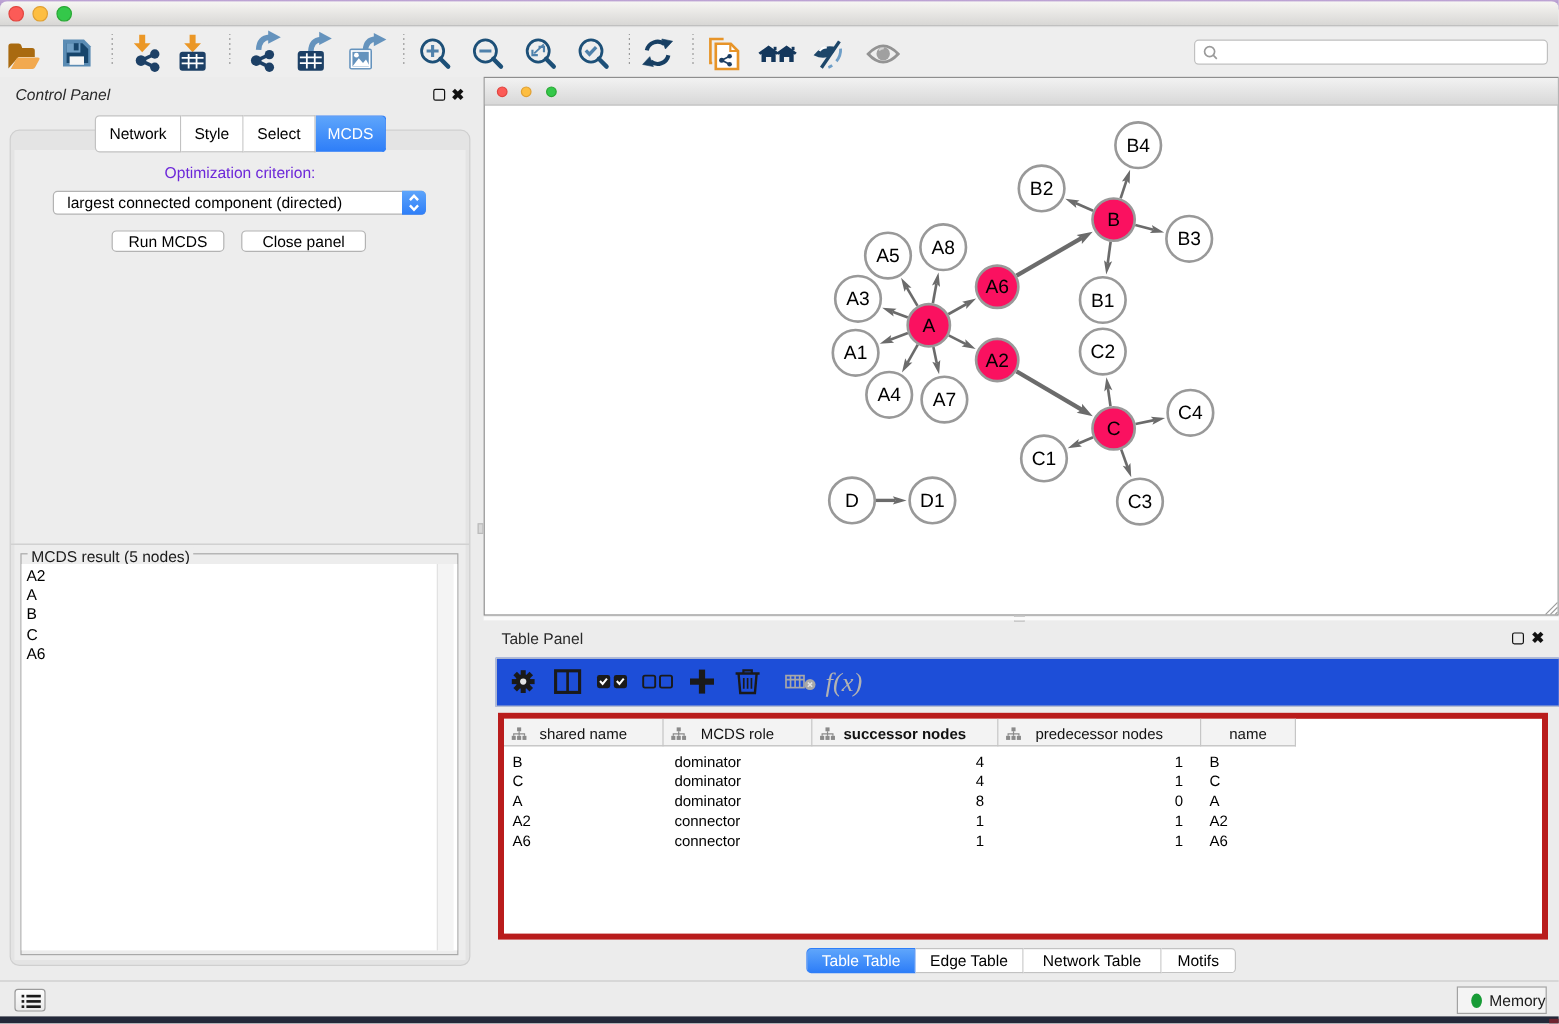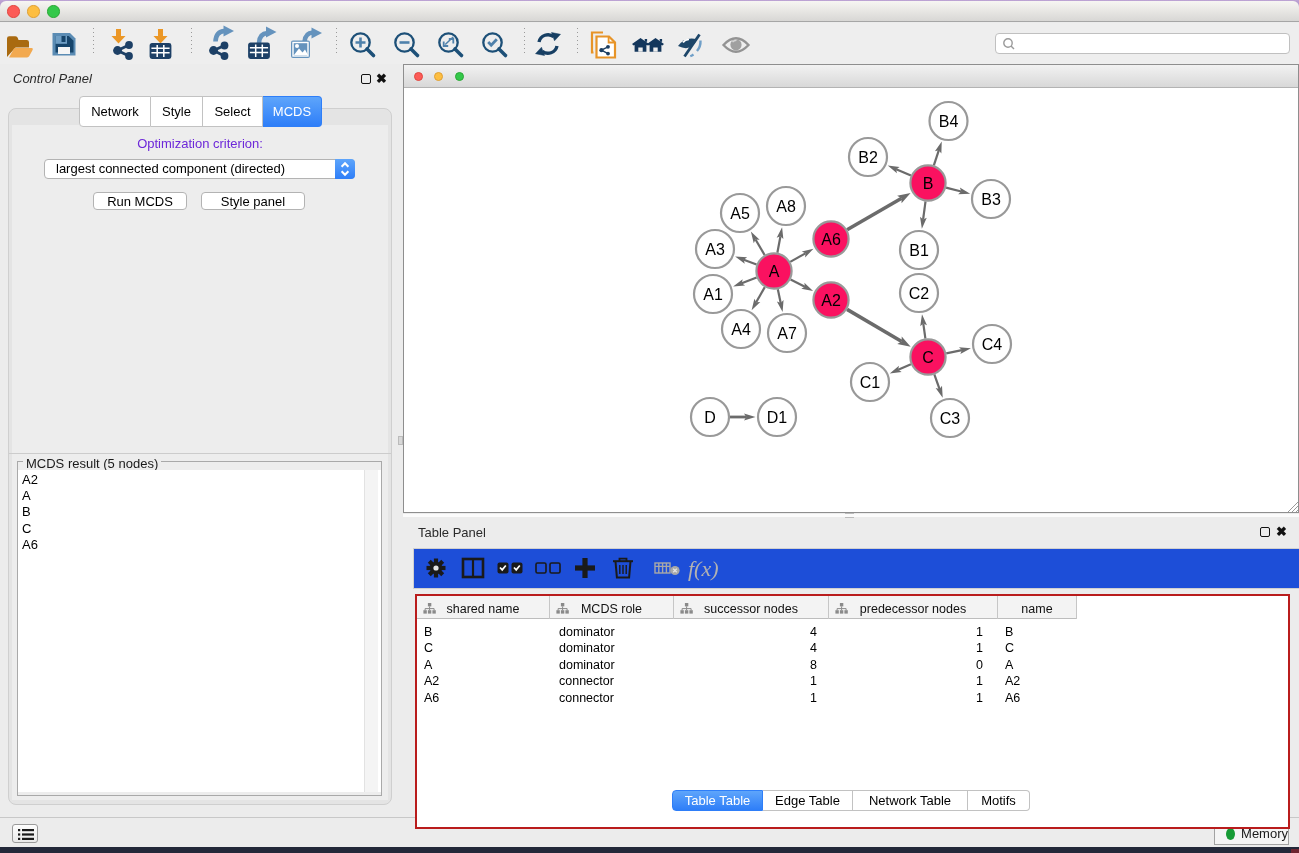--- a/index.html
+++ b/index.html
@@ -63,21 +63,21 @@
   #netwin { left:403px; top:64px; width:896px; height:449px; background:#fff;
     border:1px solid #8e8e8e; }
   #net-titlebar { left:0; top:0; width:100%; height:23px;
     background:linear-gradient(#f2f2f2,#d8d8d8); border-bottom:1px solid #b3b3b3; }
   #net-title { width:100%; text-align:center; top:4px; font-size:13px; color:#2f2f2f; }
   .nlight { width:9px; height:9px; border-radius:50%; top:7px; }
   
   #tp-title { left:418px; top:525px; font-size:13px; color:#2b2b2b; }
   #tp-toolbar { left:413px; top:548px; width:1057px; height:41px; background:#1d4ed8;
     border:1px solid #d0d0d0; }
-  #tbl { left:415px; top:594px; width:875px; height:235px; background:#fff; border:2px solid #b91c1c; }
+  #tbl { left:415px; top:594px; width:875px; height:189px; background:#fff; border:5px solid #b91c1c; }
   #tbl-header { left:0; top:0; height:23px; background:#f3f3f3; border-bottom:1px solid #bdbdbd;
     font-size:12.5px; color:#111; }
   .hcol { position:absolute; top:0; height:23px; padding-top:2px; border-right:1px solid #c6c6c6;
     display:flex; align-items:center; justify-content:center; }
   .trow { position:absolute; font-size:12.5px; color:#000; height:16.6px; }
   #tp-tabs { left:672px; top:790px; height:21px; }
 </style>
 </head>
 <body>
 <div id="desktop-top" class="abs"></div>
@@ -252,21 +252,21 @@
 <div id="opt-label" class="abs">Optimization criterion:</div>
 <div id="dropdown" class="abs">largest connected component (directed)
   <div id="dd-btn" class="abs">
     <svg width="20" height="20" viewBox="0 0 20 20">
       <path d="M6.6,7.8 l3.4,-3.6 l3.4,3.6" fill="none" stroke="#fff" stroke-width="2"></path>
       <path d="M6.6,12.2 l3.4,3.6 l3.4,-3.6" fill="none" stroke="#fff" stroke-width="2"></path>
     </svg>
   </div>
 </div>
 <div id="btn-run" class="btn abs">Run MCDS</div>
-<div id="btn-close" class="btn abs">Style panel</div>
+<div id="btn-close" class="btn abs">Close panel</div>
 <div id="cp-divider" class="abs"></div>
 <div id="groupbox" class="abs"></div>
 <div id="grouplabel" class="abs">MCDS result (5 nodes)</div>
 <div id="mcdslist" class="abs">A2<br>A<br>B<br>C<br>A6</div>
 <div id="mcdsscroll" class="abs"></div>
 
 <div id="statusbar" class="abs"></div>
 <div id="listbtn" class="abs">
   <svg width="24" height="17" viewBox="0 0 24 17" style="position:absolute;left:1px;top:1px;">
     <g fill="#1a1a1a">
@@ -451,21 +451,21 @@
         </svg>shared name</div>
       <div class="hcol" style="left:133px;width:124px;"><svg width="13" height="11" viewBox="0 0 13 11" style="position:absolute;left:6px;top:7px;">
           <g fill="#8a8a8a">
             <rect x="4.9" y="0" width="3.4" height="3.4"></rect>
             <rect x="0.4" y="7.2" width="3.4" height="3.4"></rect>
             <rect x="4.9" y="7.2" width="3.4" height="3.4"></rect>
             <rect x="9.4" y="7.2" width="3.4" height="3.4"></rect>
           </g>
           <path d="M6.6,3.4 v2 M2.1,7.2 v-1.6 h9 v1.6 M6.6,5.4 v1.8" fill="none" stroke="#8a8a8a" stroke-width="1"></path>
         </svg>MCDS role</div>
-      <div class="hcol" style="left:257px;width:155px;"><svg width="13" height="11" viewBox="0 0 13 11" style="position:absolute;left:6px;top:7px;">
+      <div class="hcol" style="left:257px;width:155px;font-weight:bold;"><svg width="13" height="11" viewBox="0 0 13 11" style="position:absolute;left:6px;top:7px;">
           <g fill="#8a8a8a">
             <rect x="4.9" y="0" width="3.4" height="3.4"></rect>
             <rect x="0.4" y="7.2" width="3.4" height="3.4"></rect>
             <rect x="4.9" y="7.2" width="3.4" height="3.4"></rect>
             <rect x="9.4" y="7.2" width="3.4" height="3.4"></rect>
           </g>
           <path d="M6.6,3.4 v2 M2.1,7.2 v-1.6 h9 v1.6 M6.6,5.4 v1.8" fill="none" stroke="#8a8a8a" stroke-width="1"></path>
         </svg>successor nodes</div>
       <div class="hcol" style="left:412px;width:169px;"><svg width="13" height="11" viewBox="0 0 13 11" style="position:absolute;left:6px;top:7px;">
           <g fill="#8a8a8a">

